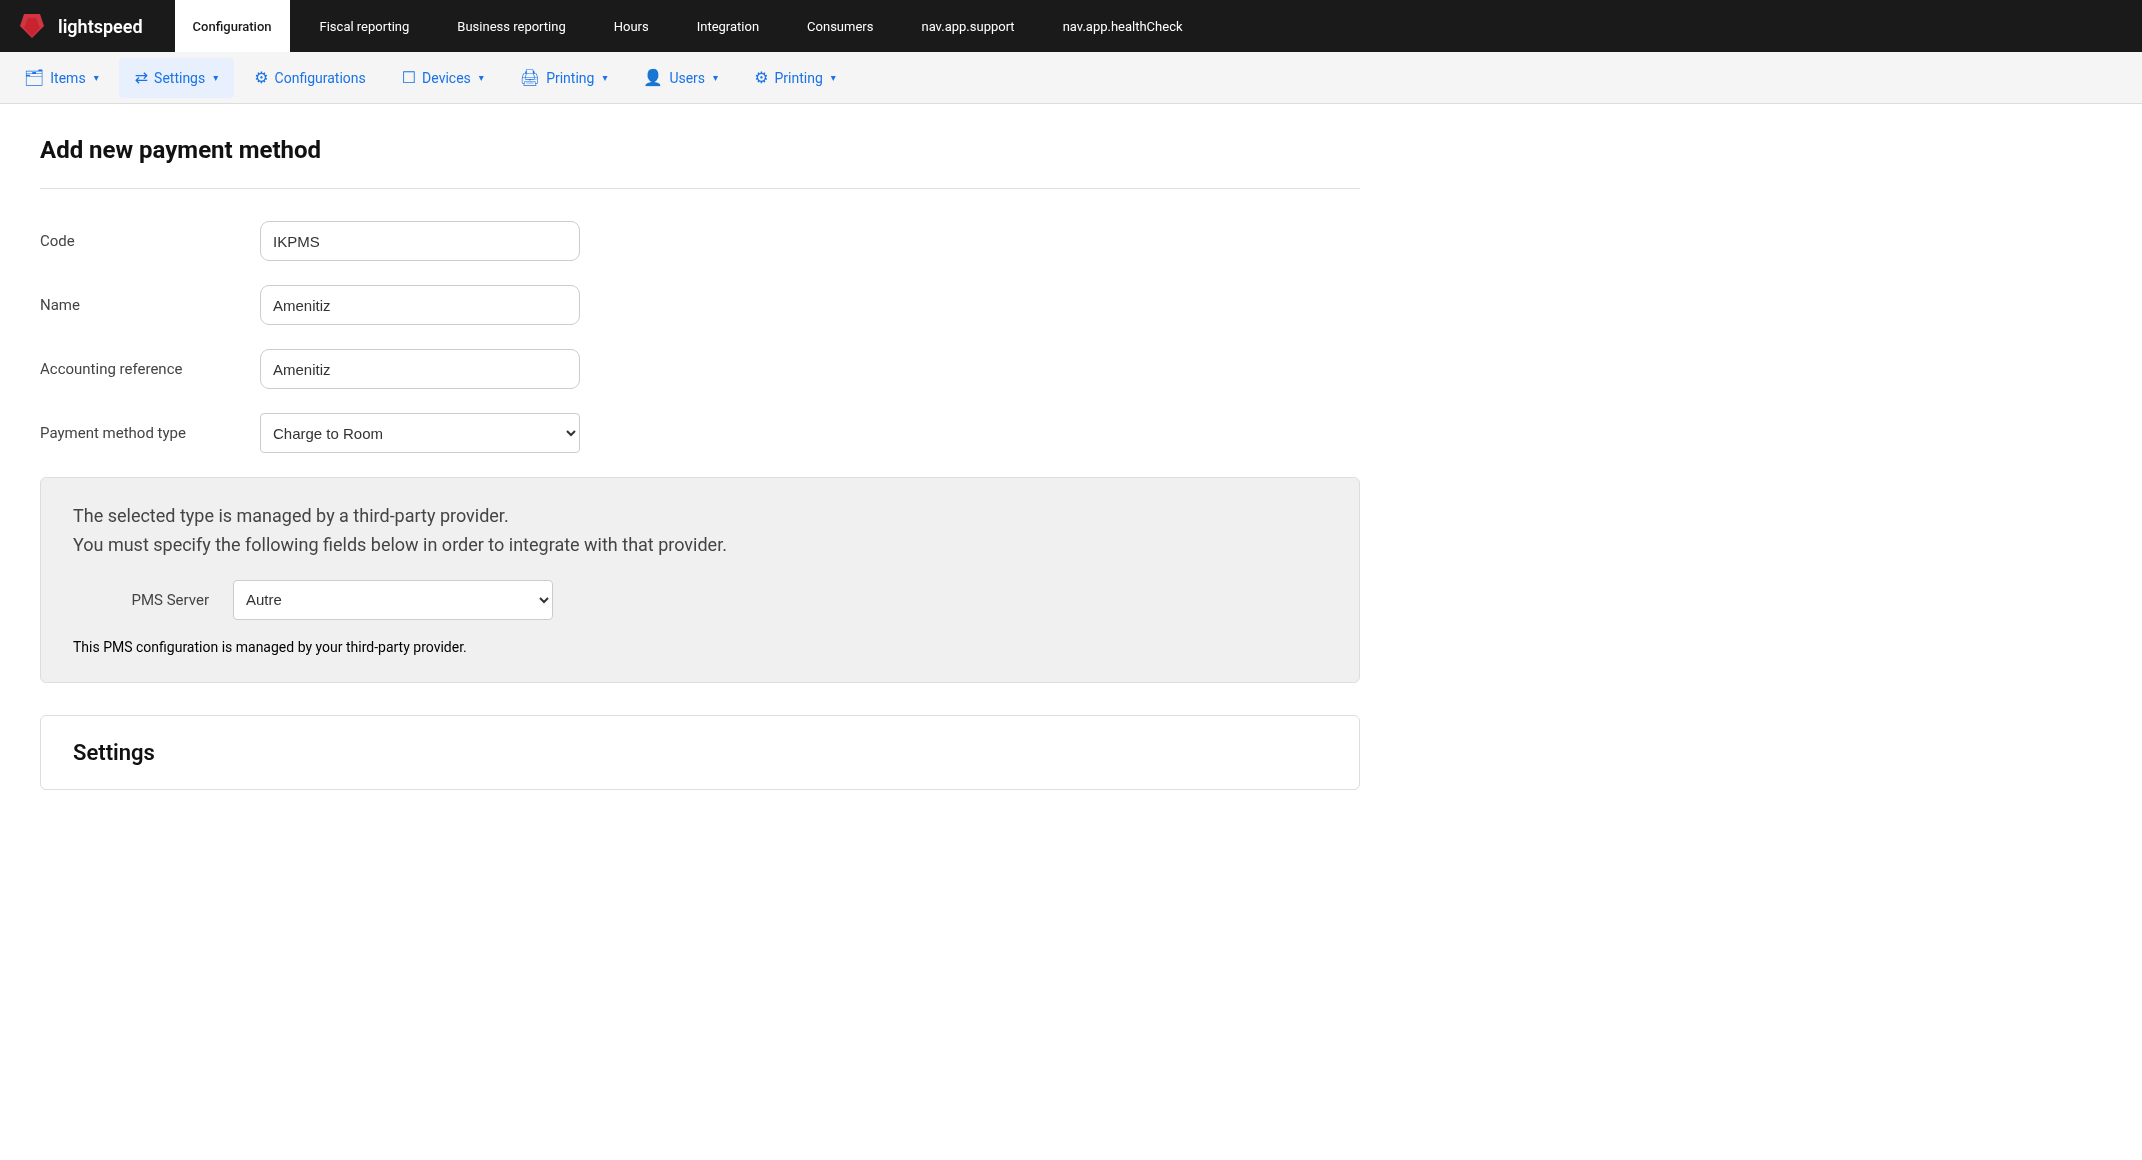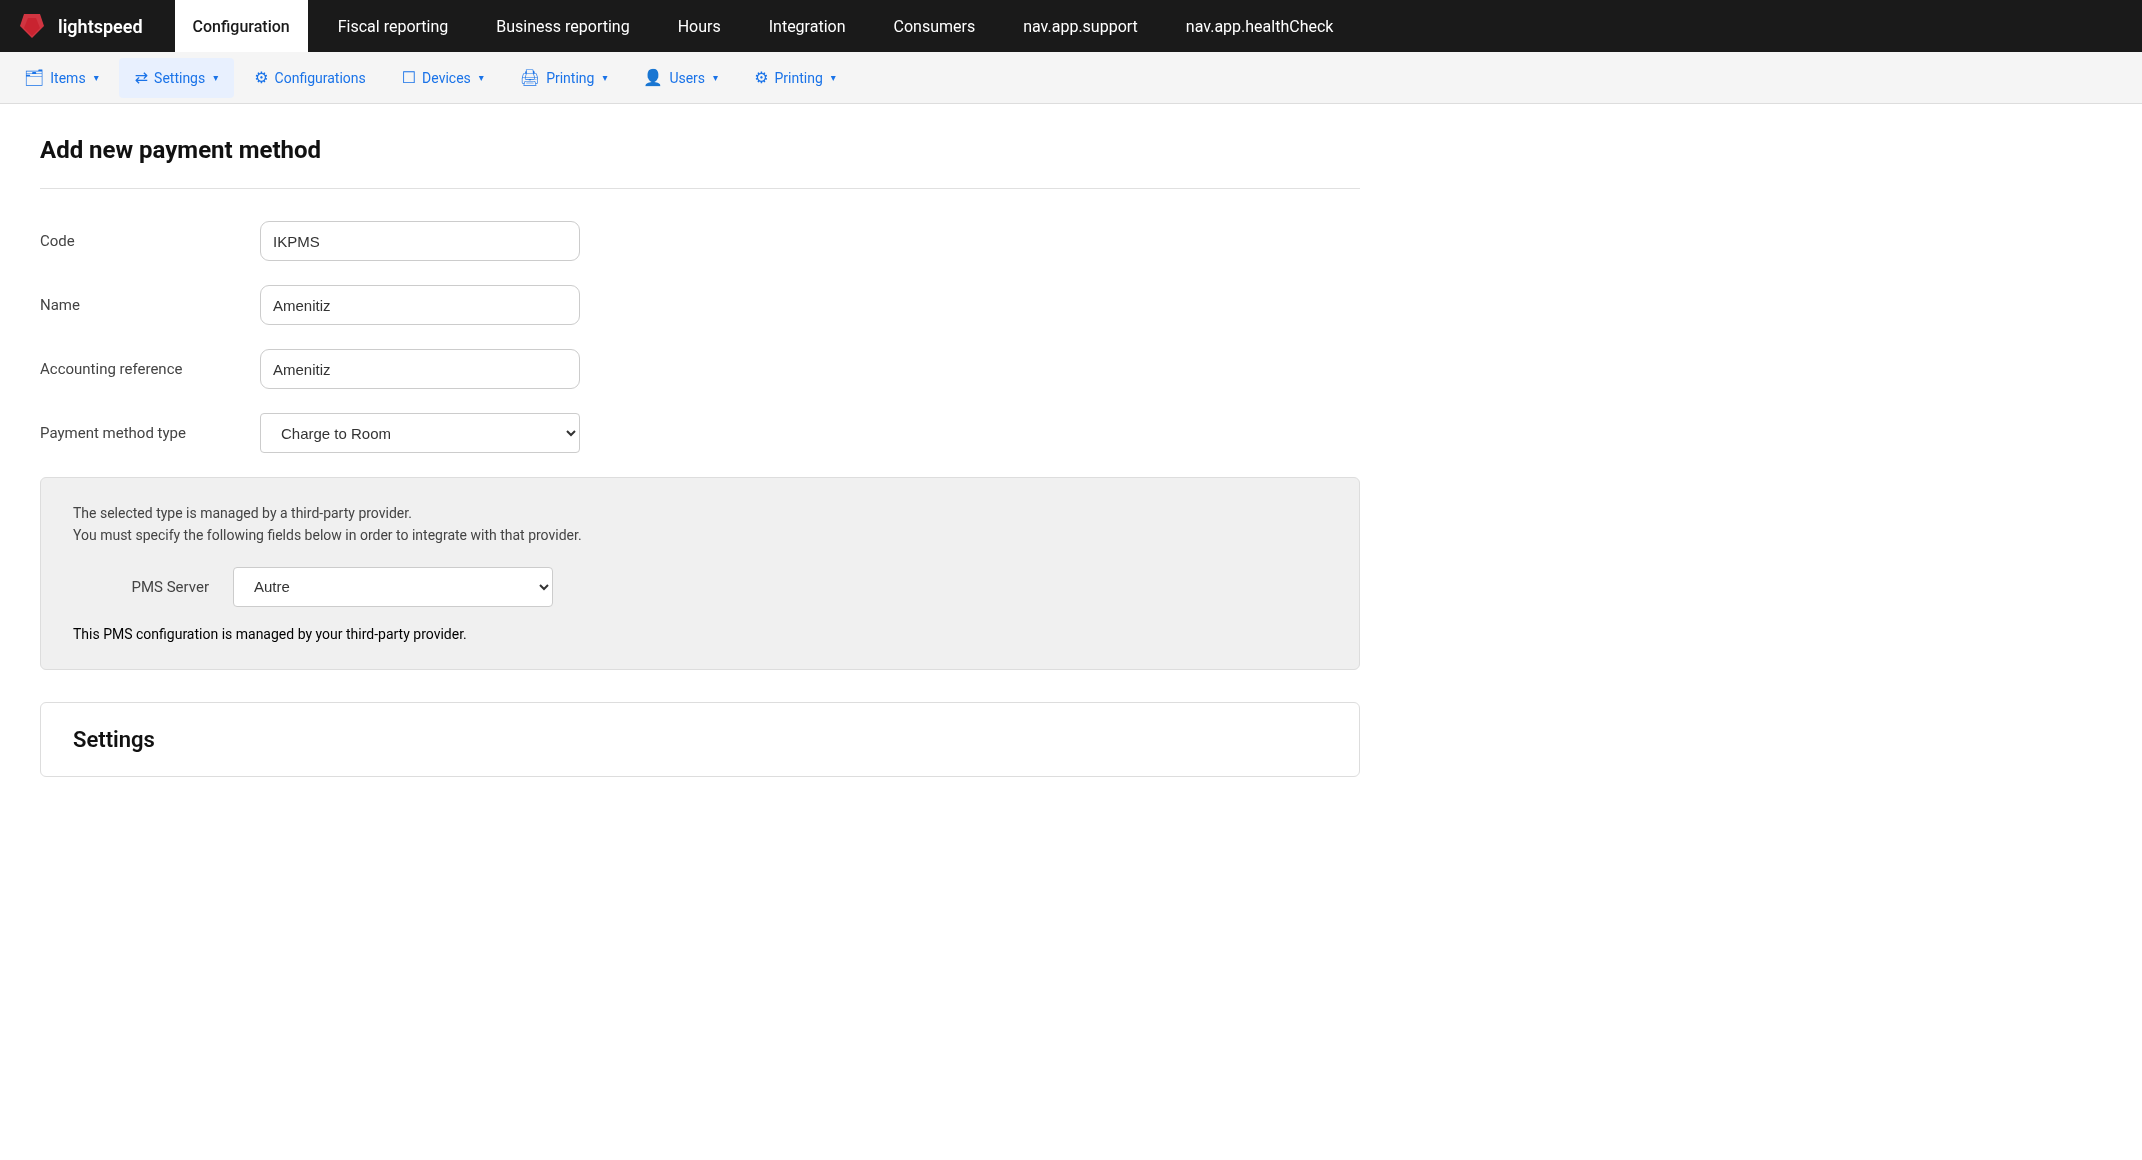--- a/index.html
+++ b/index.html
@@ -23,21 +23,21 @@
     .logo-icon {
       width: 32px;
       height: 32px;
     }
     .top-nav-item {
       color: #fff;
       padding: 0 18px;
       height: 52px;
       display: flex;
       align-items: center;
-      font-size: 16px;
+      font-size: 13px;
       cursor: pointer;
       white-space: nowrap;
     }
     .top-nav-item.active { background: #fff; color: #1a1a1a; font-weight: 500; }
 
     
     .secondary-nav {
       background: #f5f5f5;
       border-bottom: 1px solid #ddd;
       display: flex;
@@ -106,40 +106,40 @@
       padding: 0 12px;
       font-size: 15px;
       background: #fff;
       color: #333;
     }
     .form-select {
       width: 320px;
       height: 40px;
       border: 1px solid #ccc;
       border-radius: 4px;
-      padding: 0 16px;
+      padding: 0 8px;
       font-size: 15px;
       background: #fff;
       color: #333;
       appearance: auto;
       cursor: pointer;
     }
 
     
     .info-box {
       background: #f0f0f0;
       border: 1px solid #ddd;
       border-radius: 6px;
       padding: 24px 32px;
       margin-bottom: 32px;
       max-width: 1340px;
     }
     .info-box-text {
       color: #444;
-      font-size: 14px;
+      font-size: 18px;
       line-height: 1.6;
       margin-bottom: 20px;
     }
     .info-box-row {
       display: flex;
       align-items: center;
       margin-bottom: 16px;
     }
     .info-box-label {
       width: 160px;

